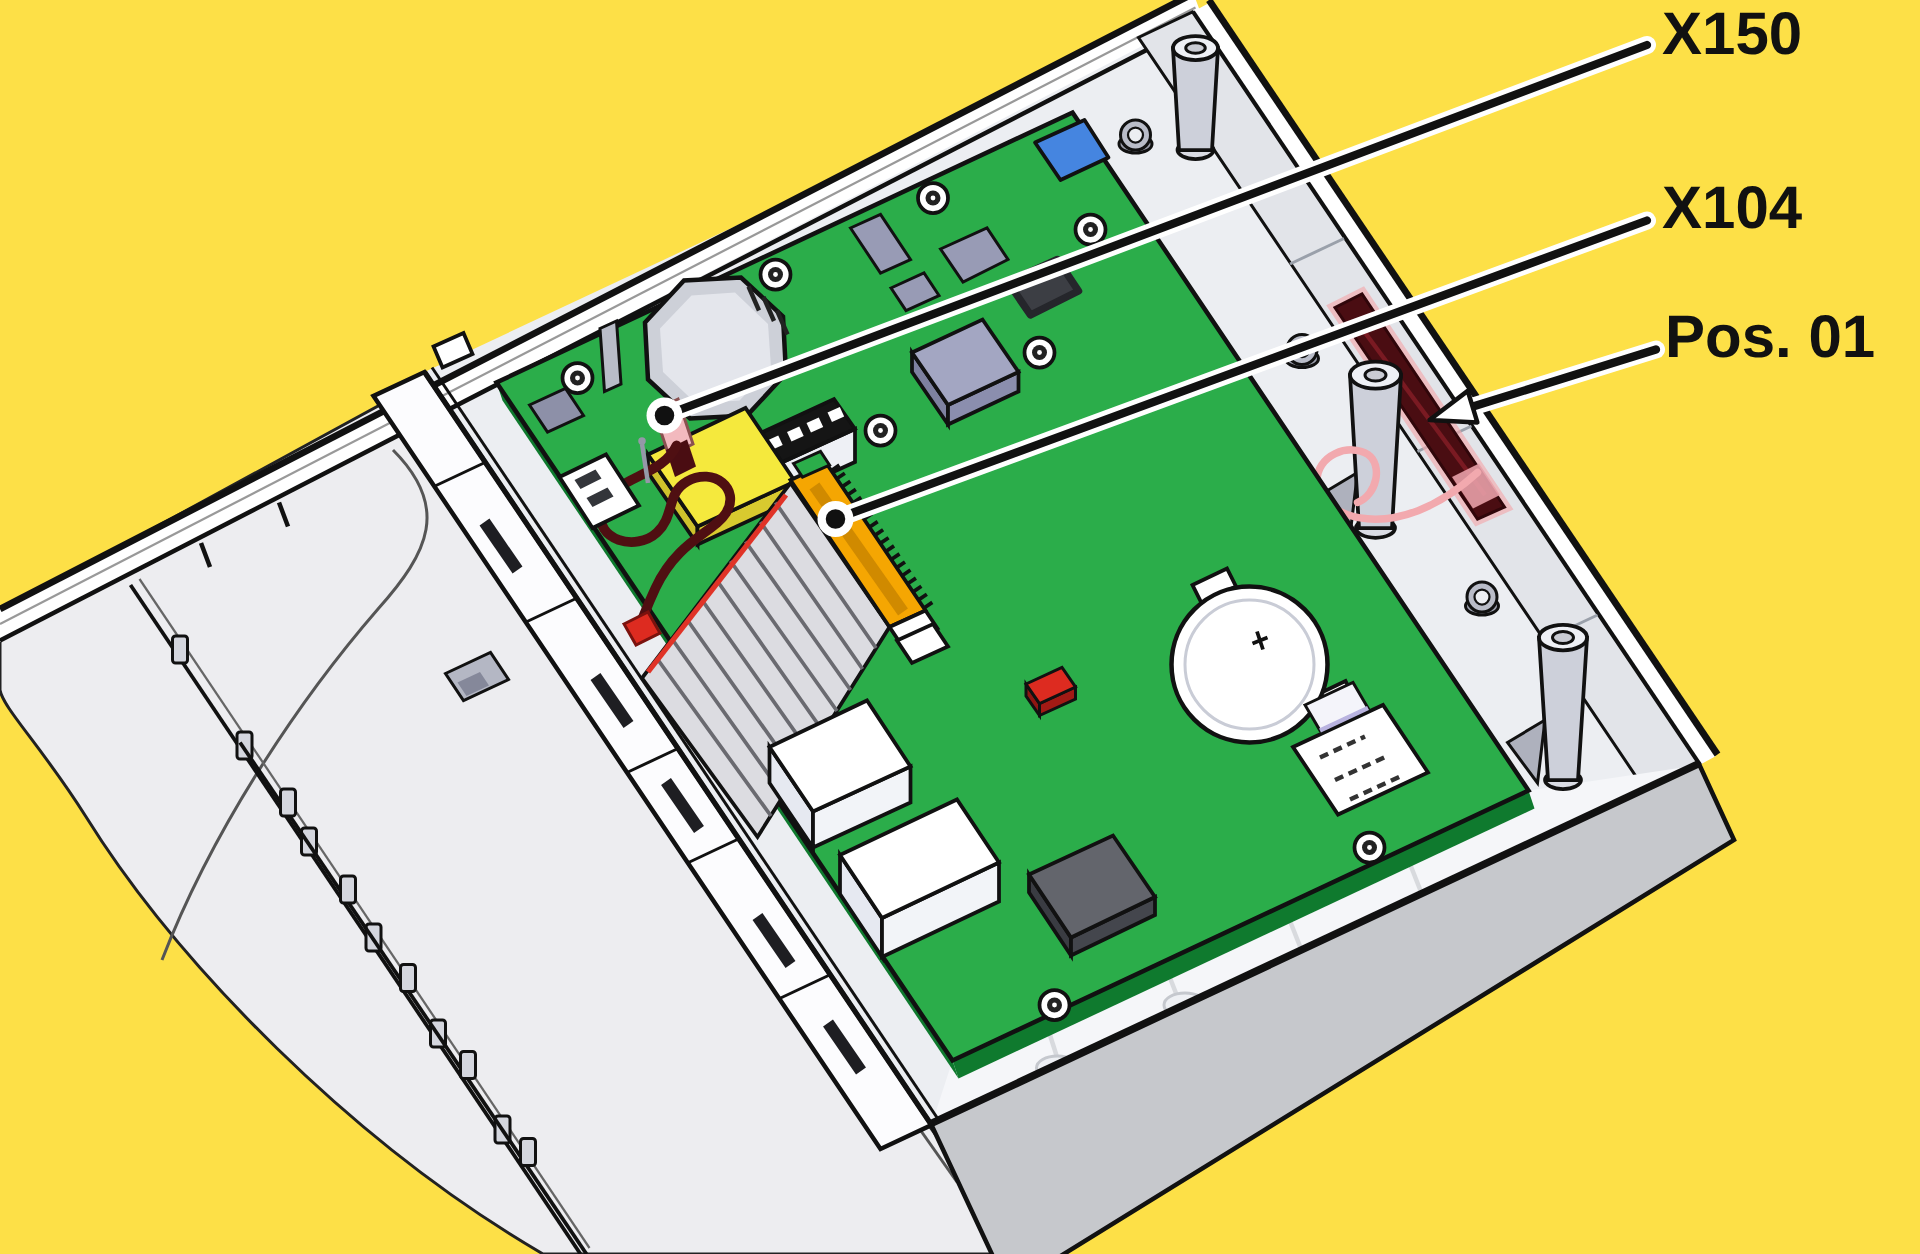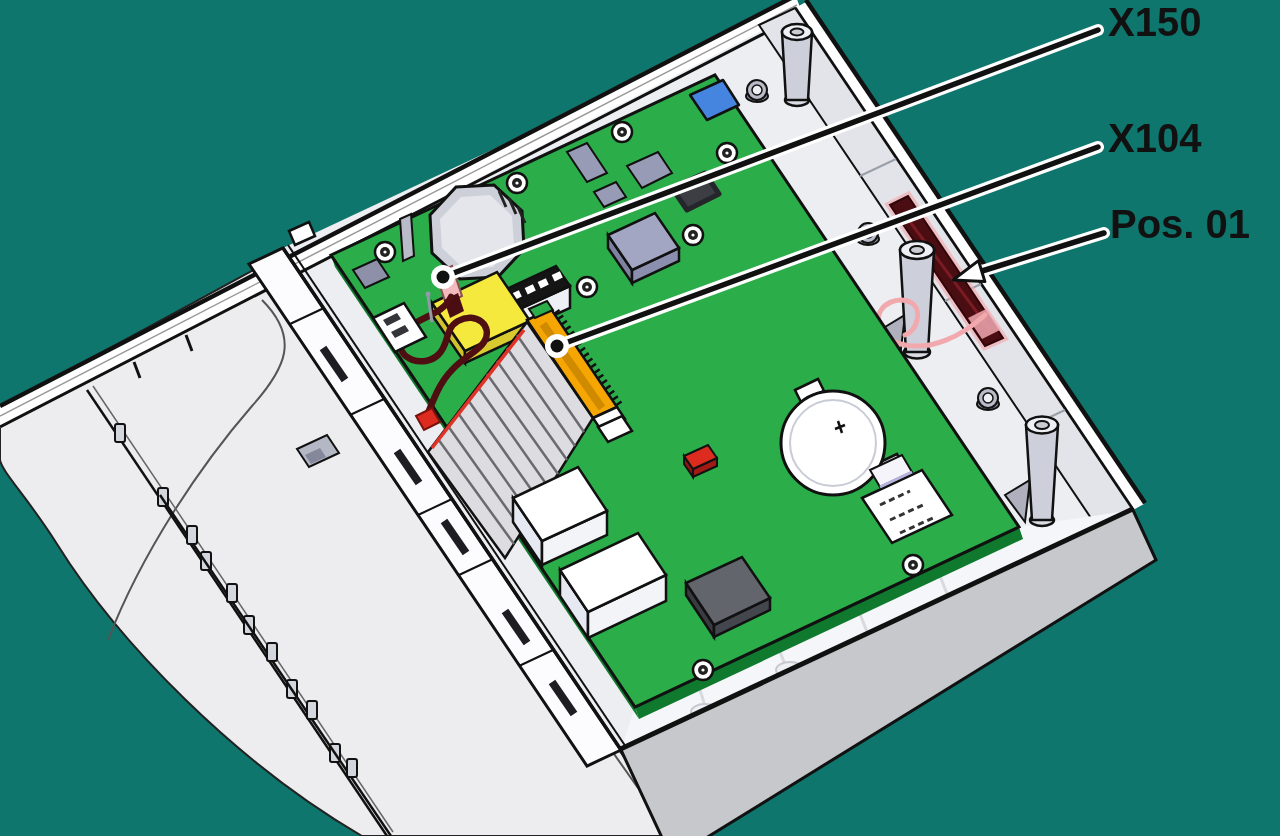--- a/index.html
+++ b/index.html
@@ -10,21 +10,21 @@
     --component-yellow:#f5e93d;
     --component-blue:#4585e0;
     --component-red:#dd2b20;
     --wire-dark-red:#4f0f12;
     --antenna-maroon:#4a0d12;
     --antenna-pink:#f2a9ae;
     --enclosure-gray:#ededf0;
     --wall-gray:#c6c8cc;
   }
   html,body{margin:0;padding:0;background:#fff;}
-  .stage{position:relative;width:1280px;height:836px;background:#0f766e;overflow:hidden;}
+  .stage{position:relative;width:1280px;height:836px;background:#fde047;overflow:hidden;}
   svg{position:absolute;left:0;top:0;}
   text.lbl{
     font-family:"Liberation Sans", sans-serif;
     font-weight:bold;
     font-size:40px;
     fill:#111;
   }
   .f-pcb{fill:var(--pcb-green,#2bad4a);}
   .f-pcbedge{fill:var(--pcb-edge-green,#0f7a2e);}
   .f-orange{fill:var(--connector-orange,#f5a602);}

